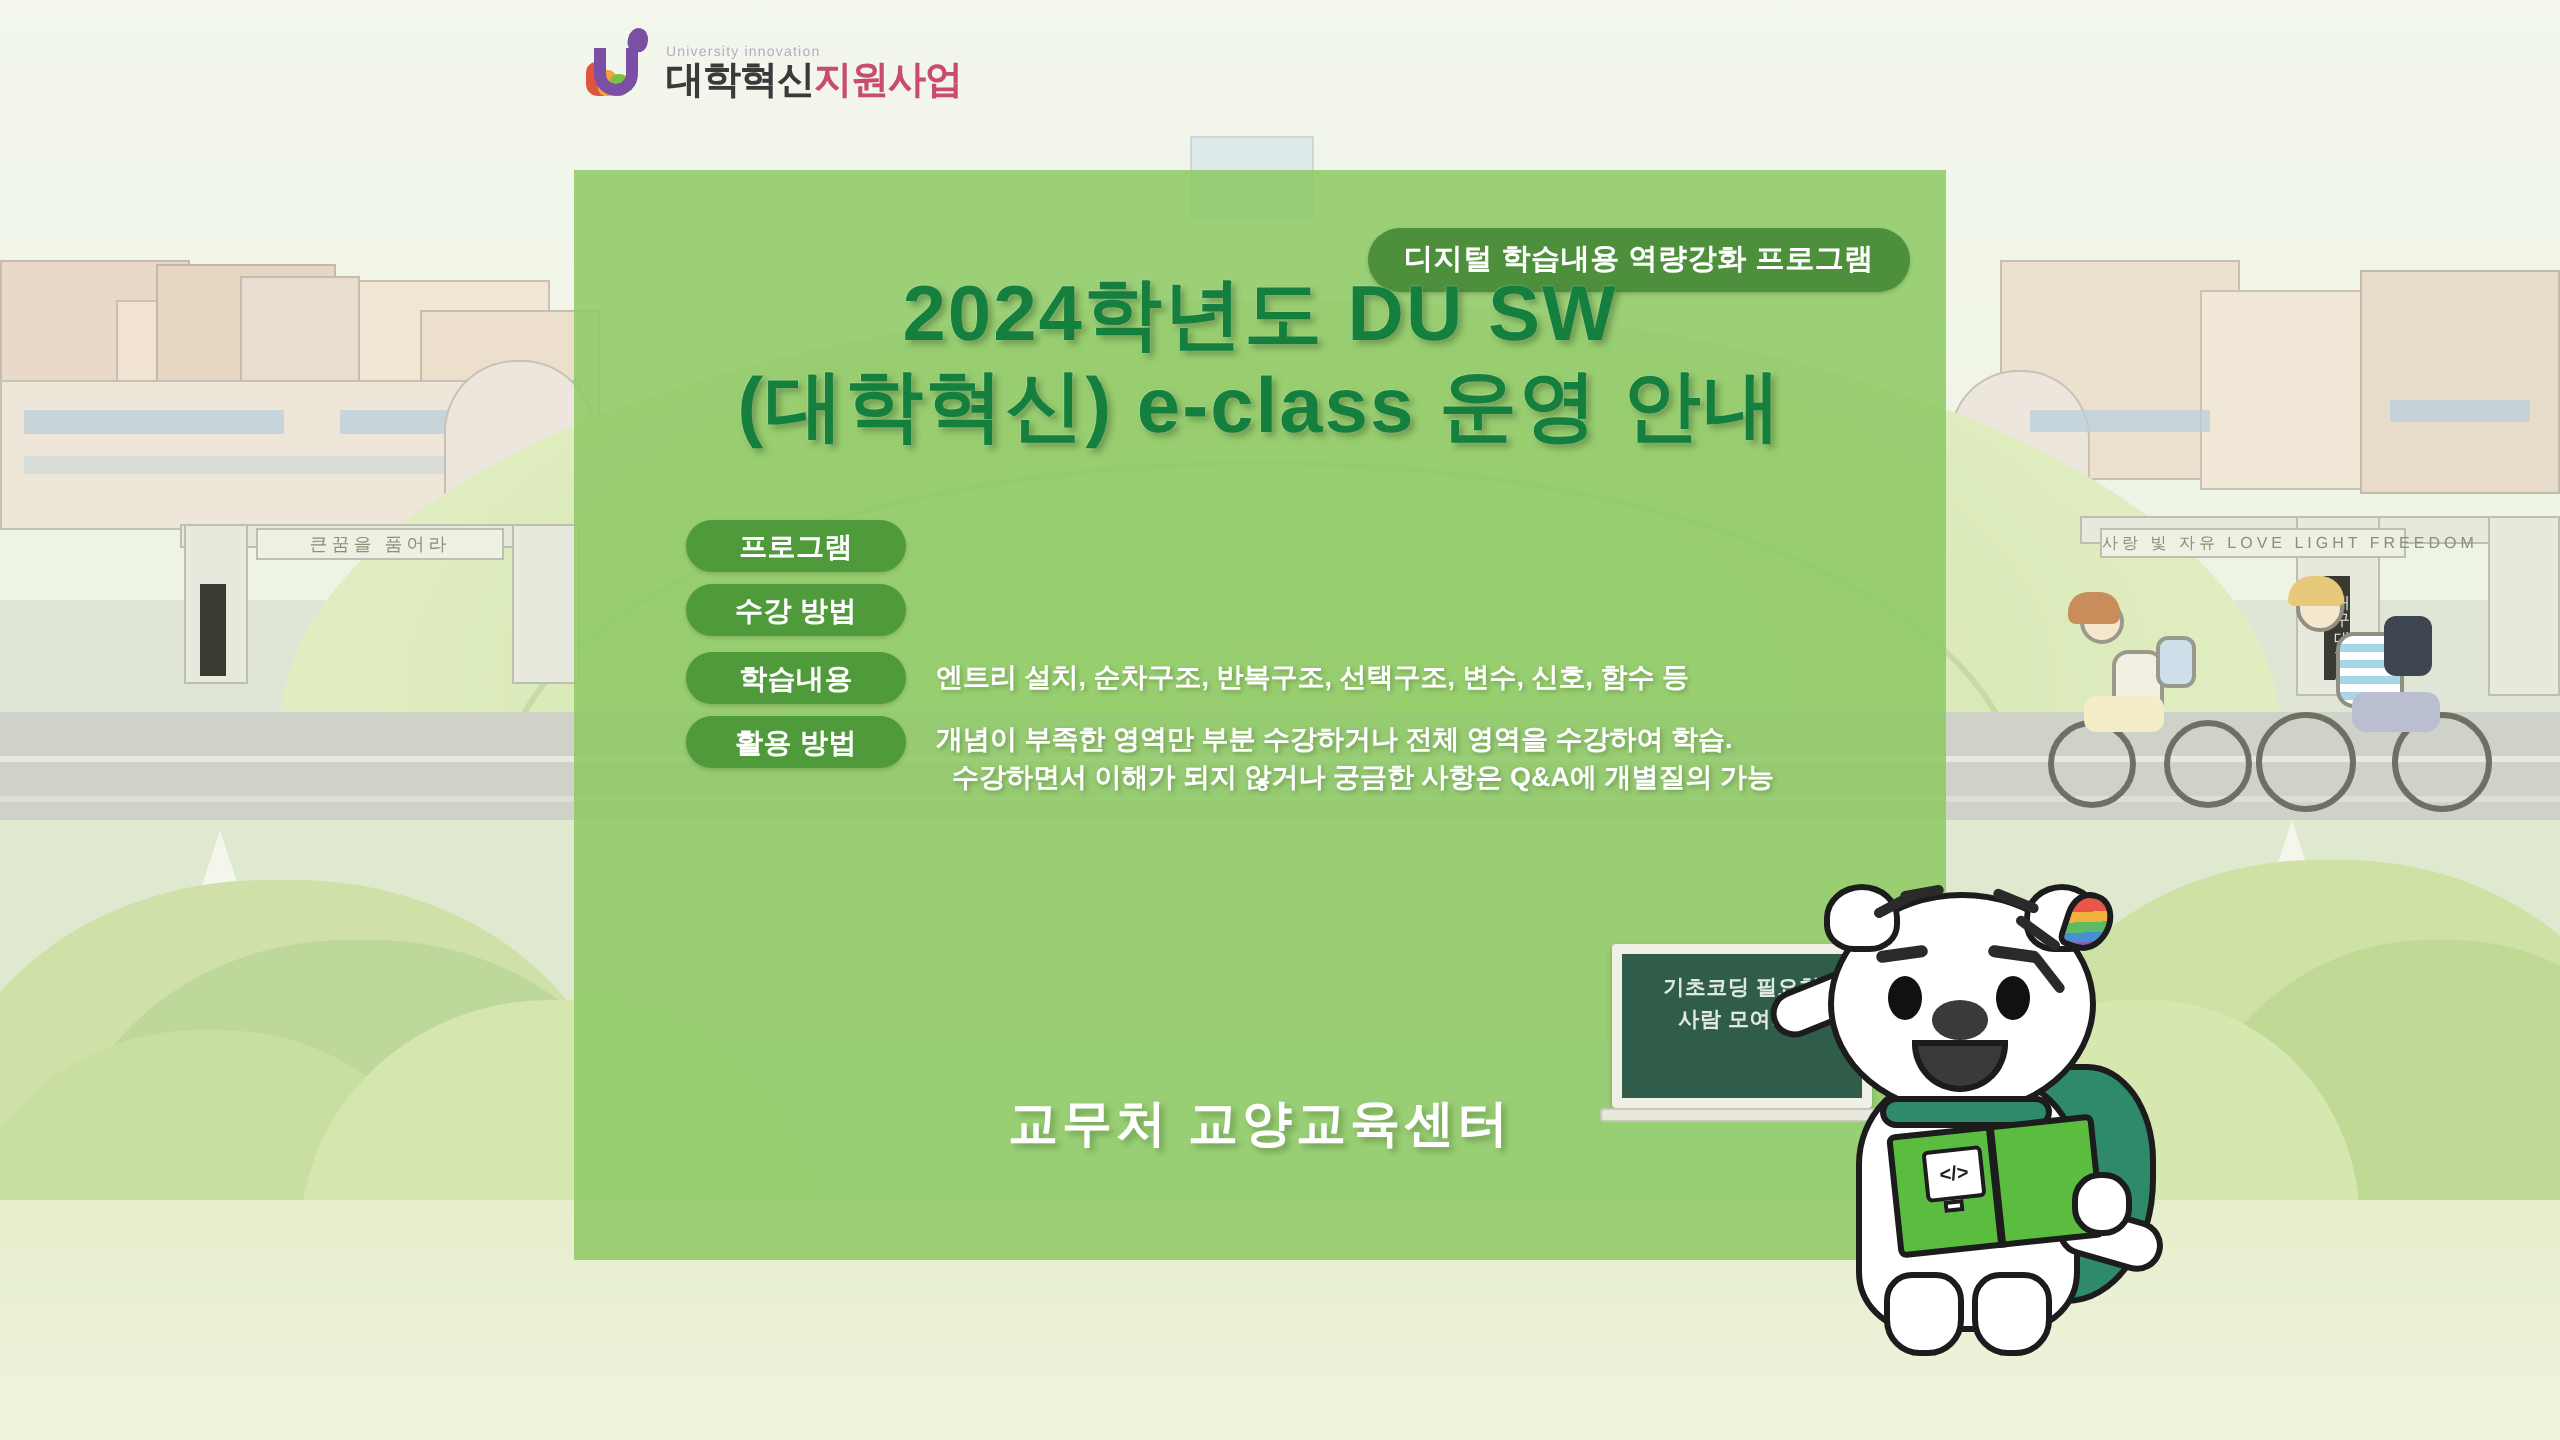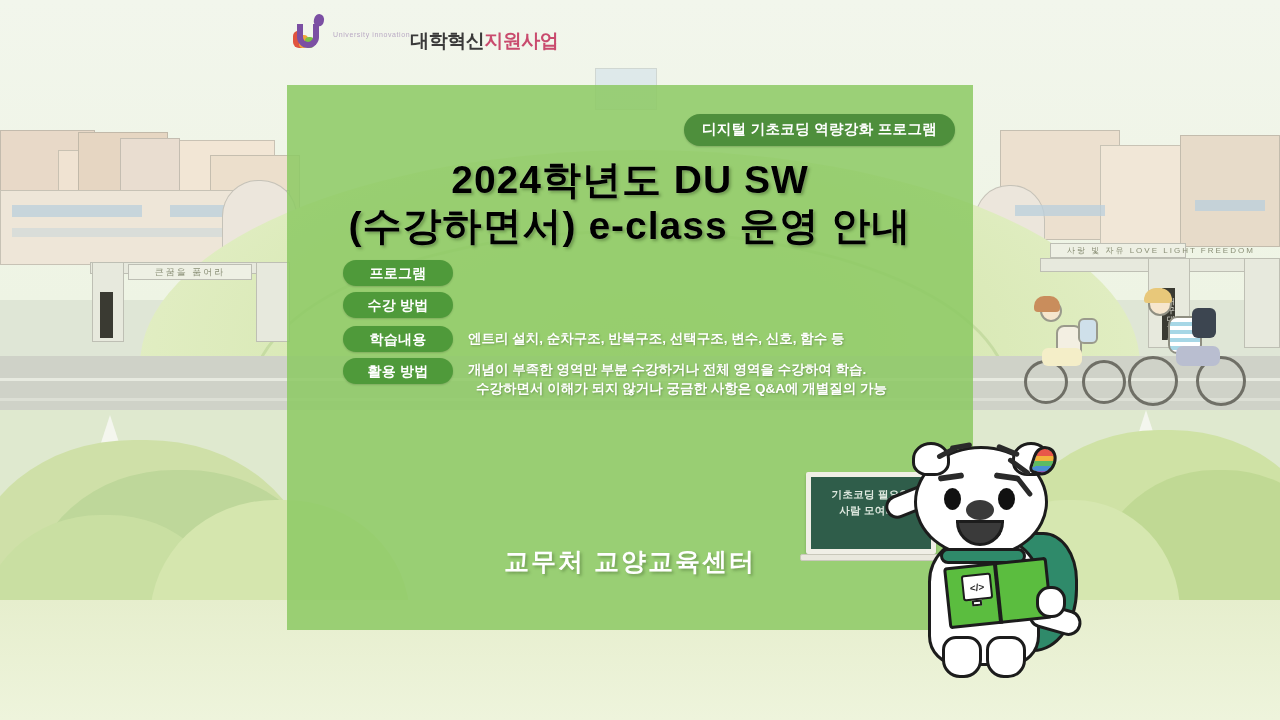--- a/index.html
+++ b/index.html
@@ -76,22 +76,22 @@
 
   .badge {
     position:absolute; right:18px; top:29px;
     background:#4e8f3c; color:#ffffff;
     font-size:14.5px; font-weight:bold; letter-spacing:.3px;
     padding:6px 18px 7px; border-radius:16px;
     box-shadow:0 1px 2px rgba(0,0,0,.18);
   }
 
   #title {
-    position:absolute; left:0; top:72px; width:100%;
-    text-align:center; color:#000000;
+    position:absolute; left:0; top:50px; width:100%;
+    text-align:center; color:#15803d;
     font-size:39px; font-weight:bold; line-height:1.18;
     letter-spacing:1px;
     text-shadow:2px 2px 3px rgba(60,90,40,.45), 0 0 1px rgba(255,255,255,.6);
   }
   #title .ln { display:block; }
 
   
   #rows { position:absolute; left:56px; top:175px; width:620px; }
   .row { display:flex; align-items:flex-start; margin-bottom:6px; }
   .row.tall { margin-bottom:4px; }
@@ -127,21 +127,21 @@
     border-radius:0 0 12px 12px;
   }
   #logo .mark .b1 { position:absolute; left:0;  bottom:2px; width:9px; height:17px;
                     background:#e0543f; border-radius:5px 0 0 6px; }
   #logo .mark .b2 { position:absolute; left:6px; bottom:2px; width:9px; height:13px;
                     background:#f0a63a; border-radius:4px; }
   #logo .mark .b3 { position:absolute; left:12px; bottom:2px; width:9px; height:11px;
                     background:#7cc242; border-radius:4px; }
   #logo .mark .dot{ position:absolute; left:21px; top:0; width:10px; height:12px;
                     background:#7b4fa3; border-radius:50% 50% 40% 40%; transform:rotate(12deg); }
-  #logo .txt { display:flex; }
+  #logo .txt { display:flex; flex-direction:column; }
   #logo .eng { font-size:7px; color:#b9a9c4; letter-spacing:.6px; margin-bottom:1px; }
   #logo .kor { font-size:19px; font-weight:bold; color:#3a3a3a; letter-spacing:-.5px; line-height:1; }
   #logo .kor .pink { color:#c94b6e; }
 
   
   #board {
     position:absolute; left:806px; top:472px; width:130px; height:82px;
     background:#2f5d4a; border:5px solid #f0efe6;
     border-radius:2px; box-shadow:0 2px 3px rgba(0,0,0,.2);
   }
@@ -196,21 +196,21 @@
 
   <div class="gate" style="left:90px;top:262px;width:200px;height:12px;"></div>
   <div class="gate" style="left:92px;top:262px;width:32px;height:80px;"></div>
   <div class="gate" style="left:256px;top:262px;width:34px;height:80px;"></div>
   <div class="gate-sign" style="left:128px;top:264px;width:124px;height:16px;">큰꿈을  품어라</div>
   <div class="gate-sign-v" style="left:100px;top:292px;height:46px;"></div>
 
   <div class="gate" style="left:1040px;top:258px;width:240px;height:14px;"></div>
   <div class="gate" style="left:1148px;top:258px;width:42px;height:90px;"></div>
   <div class="gate" style="left:1244px;top:258px;width:36px;height:90px;"></div>
-  <div class="gate-sign" style="left:1050px;top:243px;width:136px;height:15px;font-size:8px;padding-left:16px;">사랑 빛 자유  LOVE LIGHT FREEDOM</div>
+  <div class="gate-sign" style="left:1050px;top:264px;width:153px;height:15px;font-size:8px;">사랑 빛 자유  LOVE LIGHT FREEDOM</div>
   <div class="gate-sign-v" style="left:1162px;top:288px;height:52px;">대구대학교</div>
 
   <div class="conifer" style="left:82px;top:415px;"></div>
   <div class="conifer" style="left:128px;top:440px;border-left-width:20px;border-right-width:20px;border-bottom-width:62px;"></div>
   <div class="conifer" style="left:1118px;top:410px;"></div>
 
   <div class="hedge hedge-a"></div>
   <div class="hedge hedge-b"></div>
   <div class="hedge hedge-c"></div>
   <div class="hedge hedge-d"></div>
@@ -249,25 +249,25 @@
       <div class="dot"></div>
   </div>
   <div class="txt">
     <span class="eng">University innovation</span>
     <span class="kor"><span>대학혁신</span><span class="pink">지원사업</span></span>
   </div>
 </div>
 
 <div id="panel">
 
-  <div class="badge">디지털 기초코딩 역량강화 프로그램</div>
+  <div class="badge">디지털 학습내용 역량강화 프로그램</div>
 
   <div id="title">
     <span class="ln">2024학년도 DU SW</span>
-    <span class="ln">(수강하면서) e-class 운영 안내</span>
+    <span class="ln">(대학혁신) e-class 운영 안내</span>
   </div>
 
   <div id="rows">
 
 
     <div class="row">
       <div class="pill">프로그램</div>
     </div>
 
     <div class="row">

